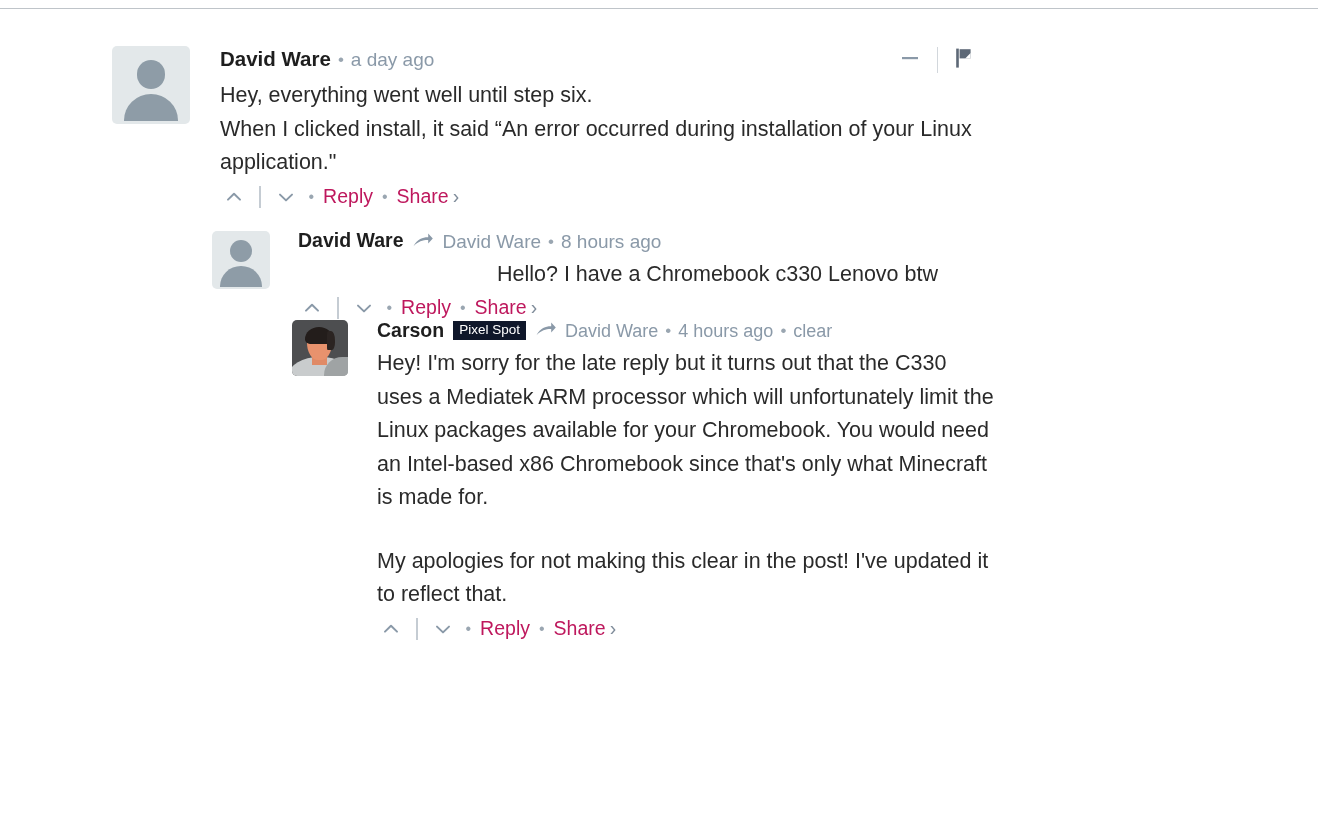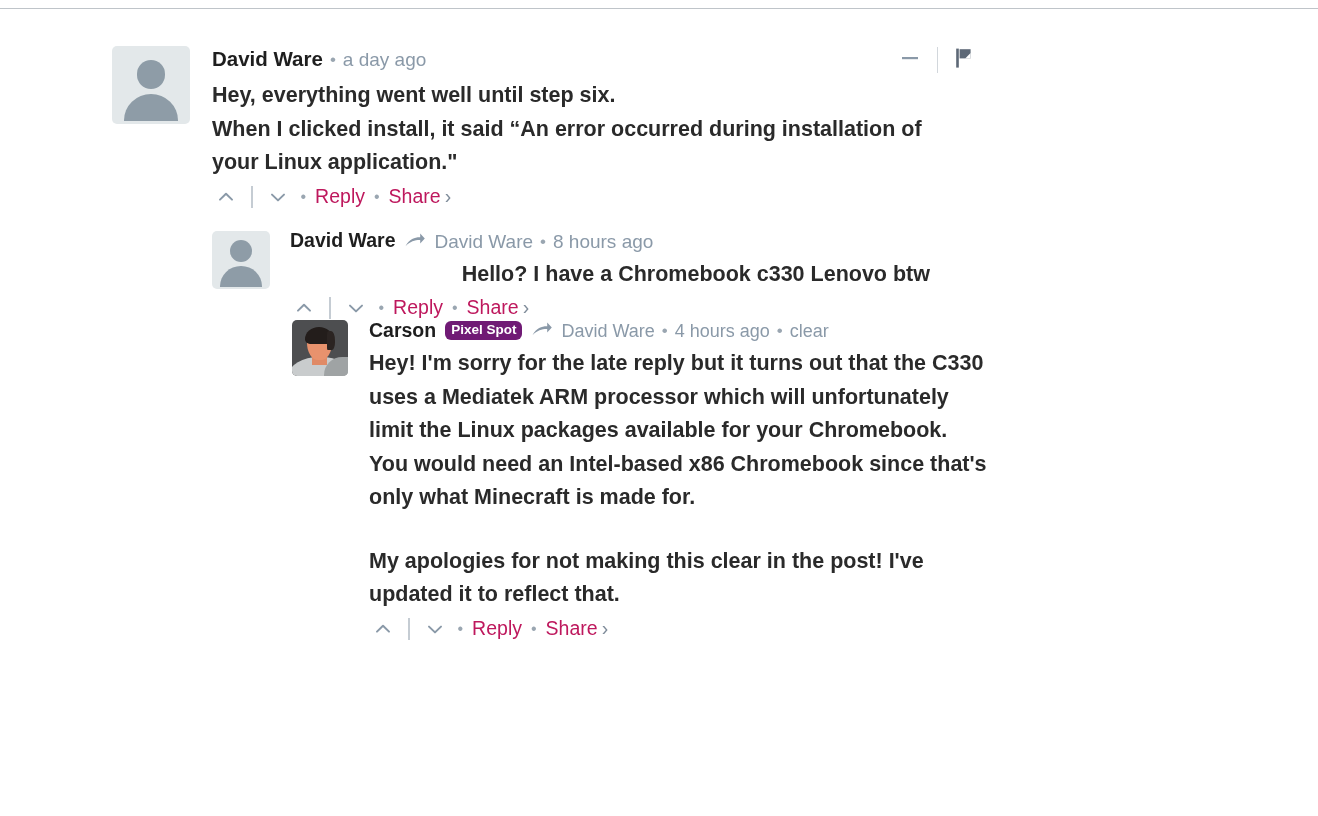--- a/index.html
+++ b/index.html
@@ -36,20 +36,21 @@
     position: absolute;
     top: 46px;
     left: 0;
     width: 1318px;
   }
 
   
   .comment {
     display: flex;
     align-items: flex-start;
+    gap: 8px;
   }
   .comment-l1 { padding-left: 112px; }
   .comment-l2 { padding-left: 212px; margin-top: 22px; }
   .comment-l3 { padding-left: 292px; }
 
   .avatar {
     flex: 0 0 auto;
     border-radius: 5px;
     overflow: hidden;
     position: relative;
@@ -149,25 +150,25 @@
   .author {
     font-weight: bold;
     color: #1e1e1e;
   }
   .author-l1 { font-size: 20.5px; }
   .author-l2 { font-size: 19.5px; }
   .author-l3 { font-size: 19.5px; }
 
   .badge {
     display: inline-block;
-    background: #701a75;
+    background: #0f172a;
     color: #ffffff;
     font-size: 13.5px;
-    font-weight: bold;
-    border-radius: 6px;
+    font-weight: normal;
+    border-radius: 0;
     padding: 2.5px 6px 3.5px 6px;
     margin-left: 9px;
     line-height: 1;
   }
 
   .sep-dot {
     color: #9aa6b1;
     font-size: 17px;
     margin: 0 7px;
     line-height: 1;
@@ -207,21 +208,20 @@
     margin: 0 15px;
   }
   .flag-icon { display: inline-block; cursor: pointer; }
 
   
   .msg {
     color: #2a2a2a;
     font-size: 21.5px;
     line-height: 33.5px;
     margin-top: 6px;
-    font-weight: bold;
   }
   .msg p { margin: 0; }
   .msg p + p { margin-top: 30px; }
 
   .msg-l1 { width: 760px; }
   .msg-l2 { width: 640px; text-align: right; }
   .msg-l3 { width: 620px; }
 
   
   .cfoot {

